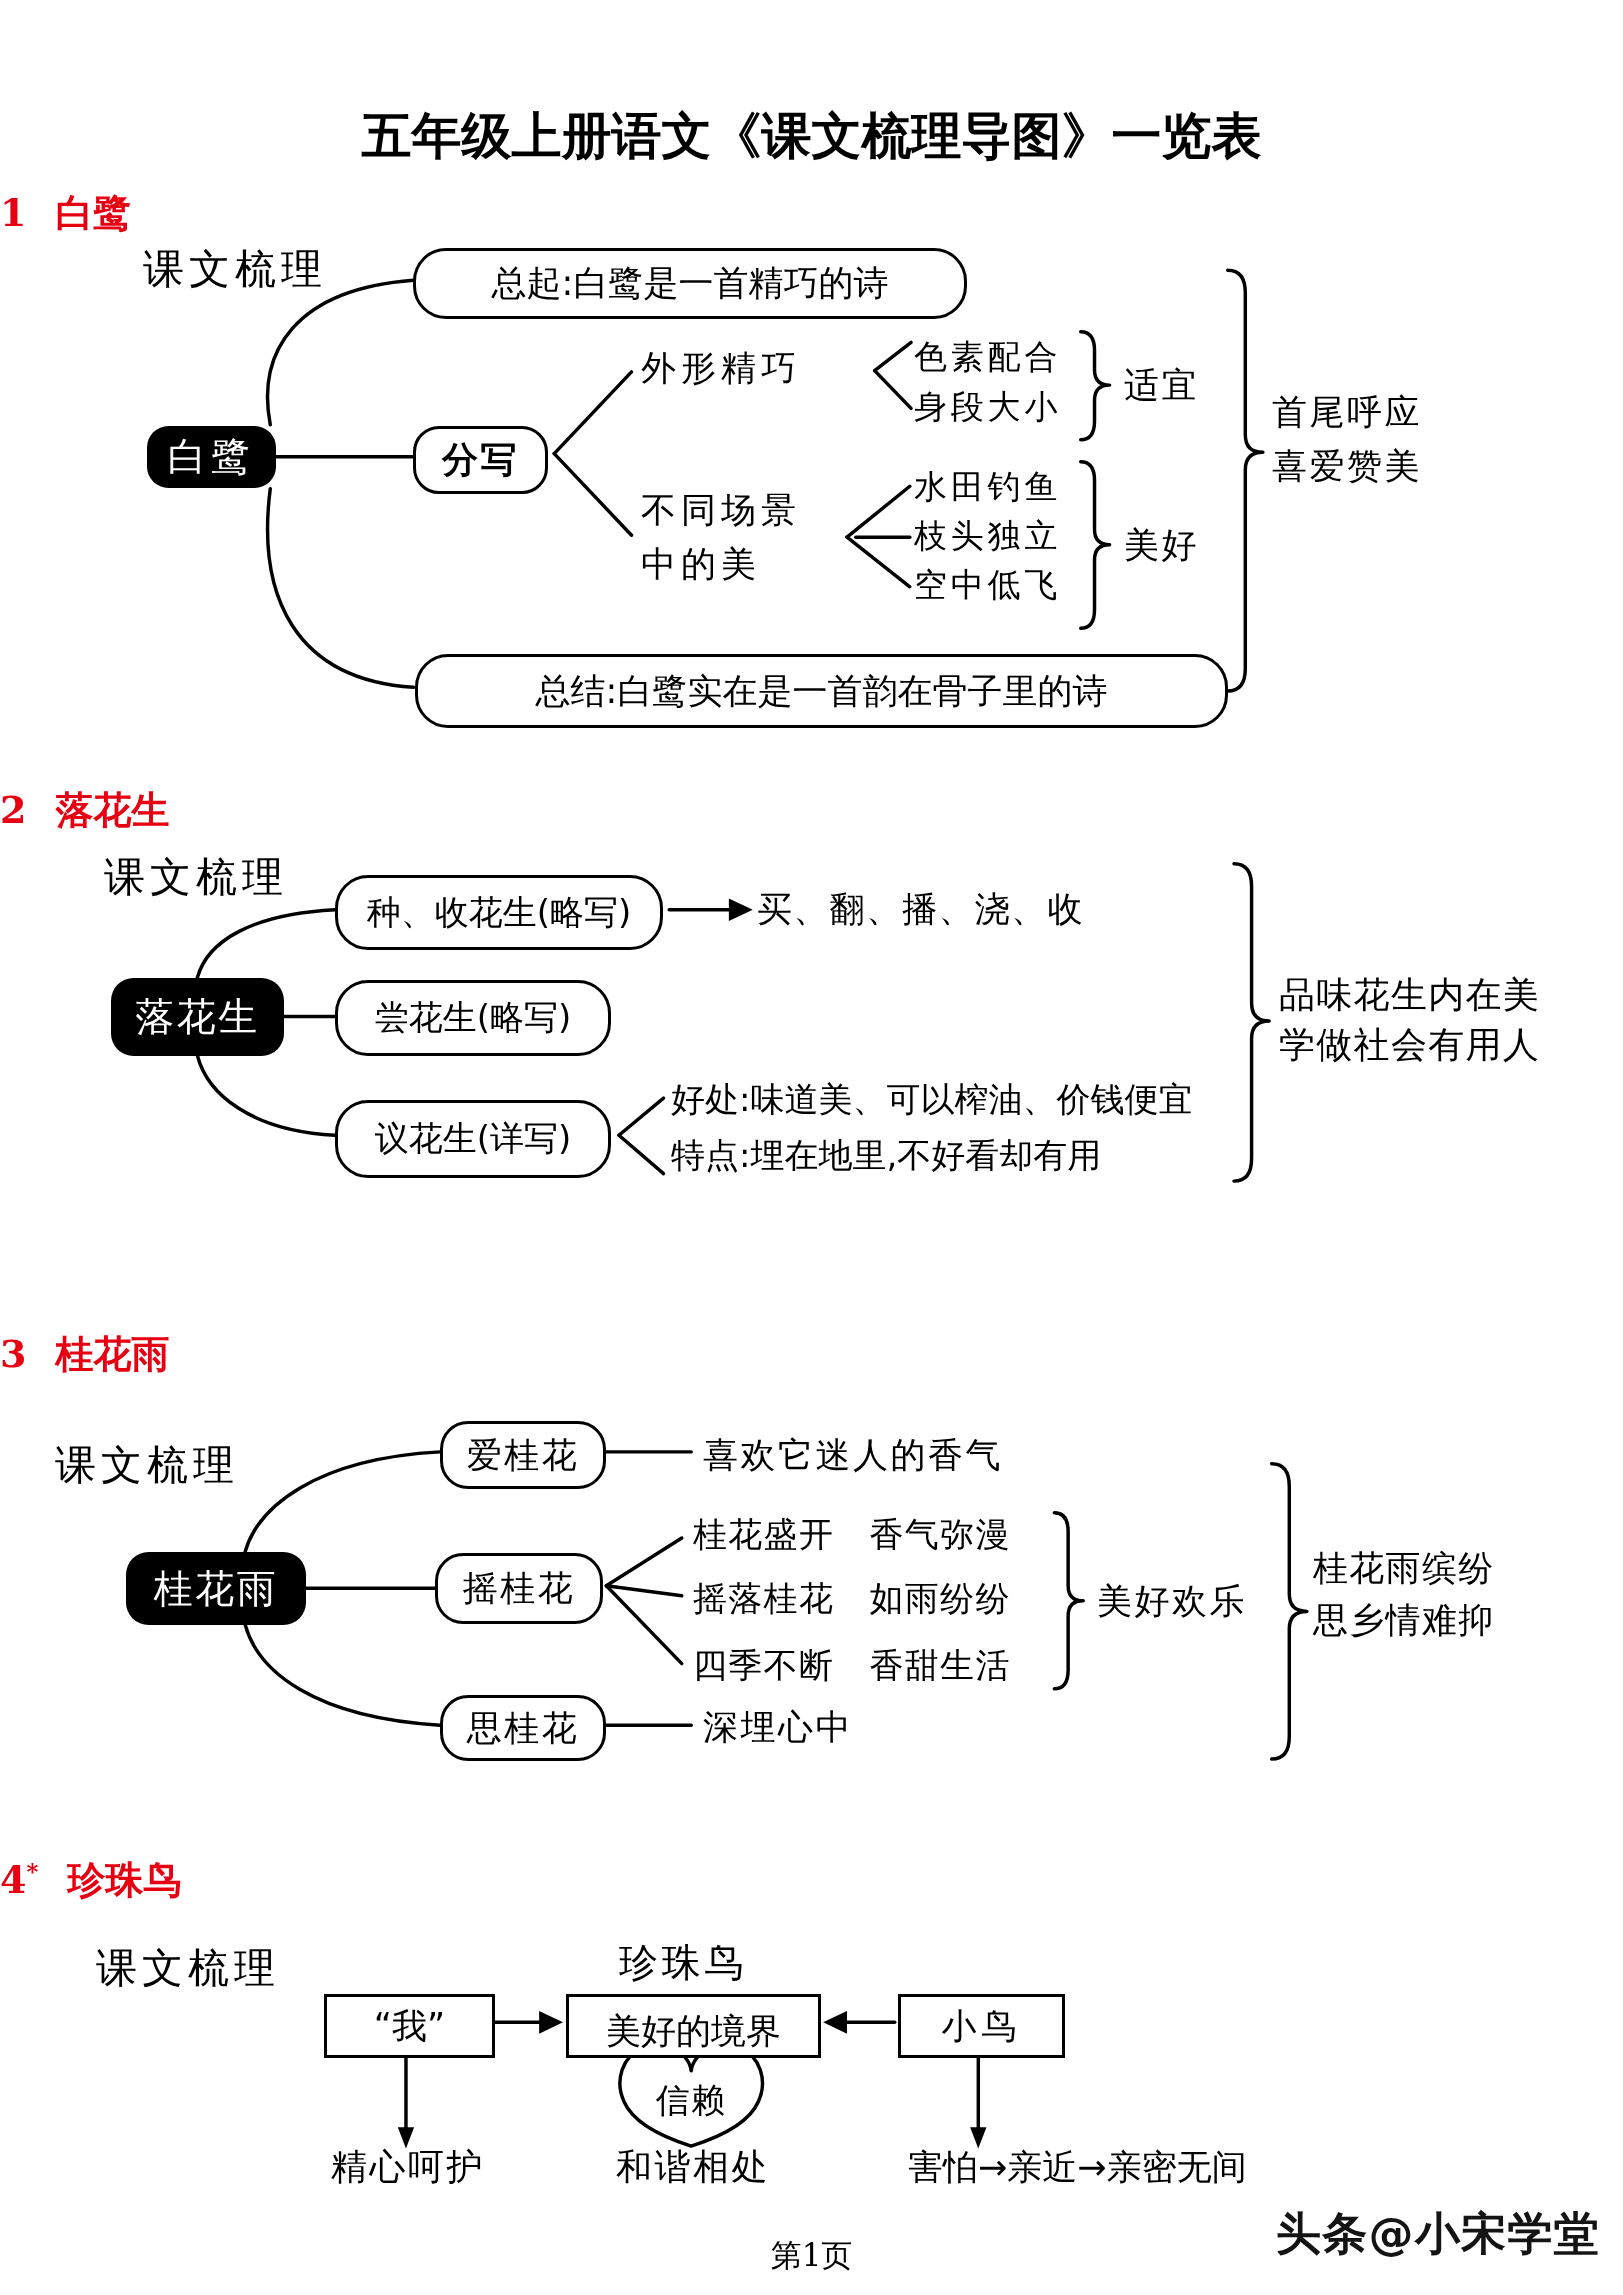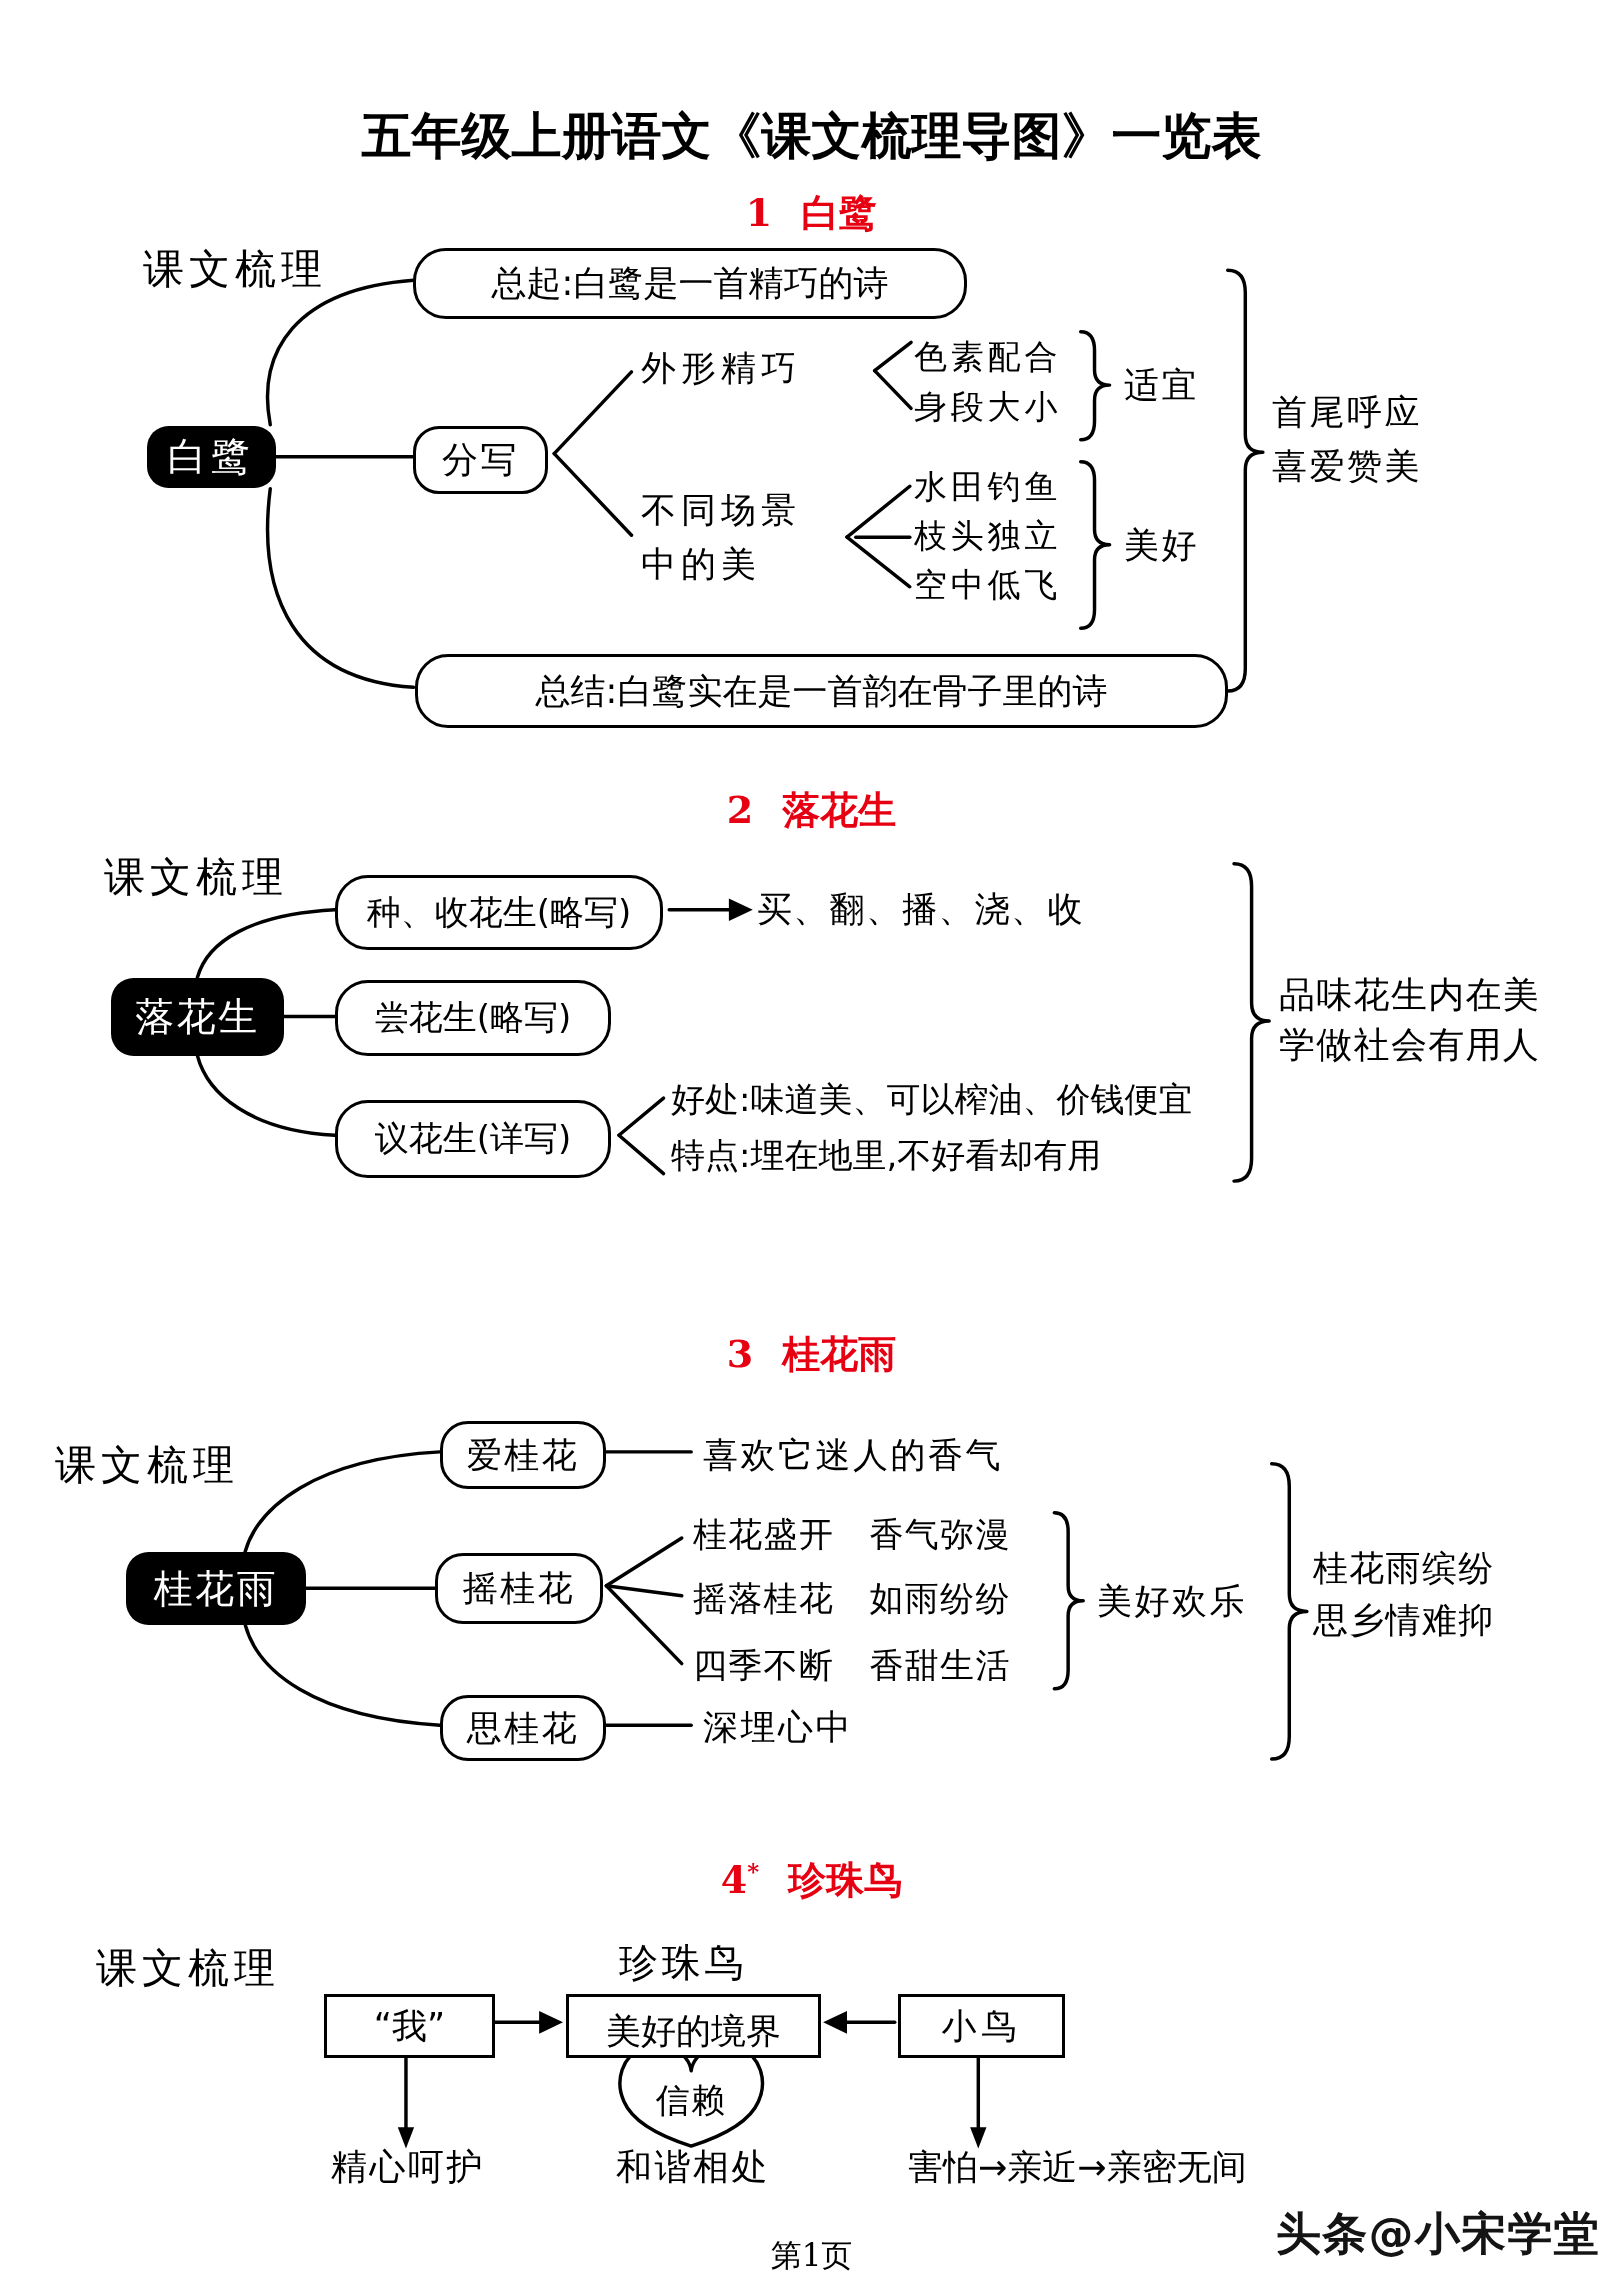--- a/index.html
+++ b/index.html
@@ -1,21 +1,21 @@
 <!DOCTYPE html>
 <html style="font-size:10px"><head>
 <meta charset="utf-8">
 <style>
   html,body{margin:0;padding:0;background:#ffffff;}
   .page{position:relative;width:1623px;height:2295px;background:#fff;color:#000;
         font-family:"DejaVu Sans","Liberation Sans",sans-serif;overflow:hidden;}
   .abs{position:absolute;white-space:nowrap;}
   .serif{font-family:"DejaVu Serif","Liberation Serif",serif;}
   .red{color:#e60012;}
-  .heading{left:0;width:100%;text-align:center;font-size:38px;font-weight:700;line-height:45px;}
+  .heading{left:0;width:100%;text-align:left;font-size:38px;font-weight:700;line-height:45px;}
   .heading .hnum{margin-right:29px;}
   .heading sup{font-size:60%;}
   .lbl{position:absolute;white-space:nowrap;}
   .rbox{position:absolute;border:3.8px solid #000;border-radius:33px;background:#fff;
         display:flex;align-items:center;justify-content:center;text-align:center;}
   .bbox{position:absolute;background:#000;color:#fff;border-radius:21.4px;
         display:flex;align-items:center;justify-content:center;text-align:center;}
   .sqbox{position:absolute;border:3.8px solid #000;background:#fff;
         display:flex;align-items:center;justify-content:center;text-align:center;}
   svg.overlay{position:absolute;left:0;top:0;}
@@ -87,21 +87,21 @@
   <div class="abs serif red heading" style="top: 182px; color: rgb(230, 0, 18);">
     <span class="hnum"><span>1</span><sup></sup></span><span>白鹭</span>
   </div>
   <div class="lbl" style="left:143px;top:244px;font-size:41px;line-height:50px;letter-spacing:5px;">课文梳理</div>
   <div class="rbox" style="left:413px;top:248px;width:548px;height:65px;font-size:35px;">
     <span>总起:白鹭是一首精巧的诗</span>
   </div>
   <div class="bbox" style="left:147px;top:426px;width:129px;height:62px;font-size:39px;letter-spacing:5px;">
     <span>白鹭</span>
   </div>
-  <div class="rbox" style="left:413px;top:426px;width:129px;height:62px;border-radius:26px;font-size:36px;letter-spacing:2.5px;">
+  <div class="rbox" style="left:413px;top:426px;width:129px;height:62px;border-radius:26px;font-size:36px;letter-spacing:2.5px;font-weight:bold;">
     <span>分写</span>
   </div>
   <div class="lbl" style="left:641px;top:346px;font-size:35px;line-height:44px;letter-spacing:5px;">外形精巧</div>
   <div class="lbl" style="left:914px;top:336px;font-size:33px;line-height:41px;letter-spacing:3.8px;">色素配合</div>
   <div class="lbl" style="left:914px;top:386px;font-size:33px;line-height:41px;letter-spacing:3.8px;">身段大小</div>
   <div class="lbl" style="left:1124px;top:363px;font-size:35px;line-height:44px;letter-spacing:2.5px;">适宜</div>
   <div class="lbl" style="left:641px;top:488px;font-size:35px;line-height:44px;letter-spacing:5px;">不同场景</div>
   <div class="lbl" style="left:641px;top:542px;font-size:35px;line-height:44px;letter-spacing:5px;">中的美</div>
   <div class="lbl" style="left:914px;top:466px;font-size:33px;line-height:41px;letter-spacing:3.8px;">水田钓鱼</div>
   <div class="lbl" style="left:914px;top:515px;font-size:33px;line-height:41px;letter-spacing:3.8px;">枝头独立</div>

